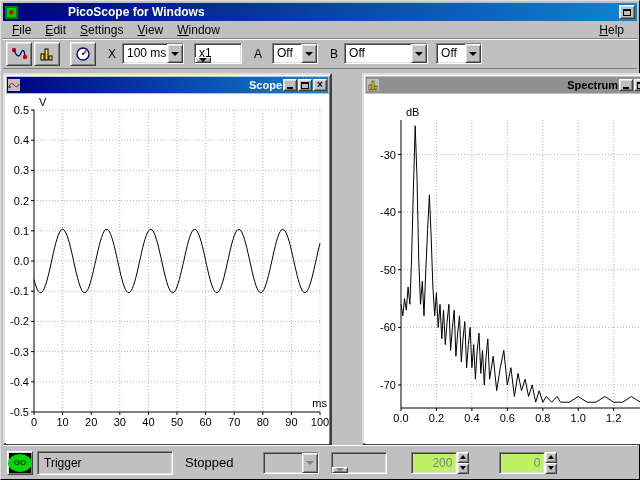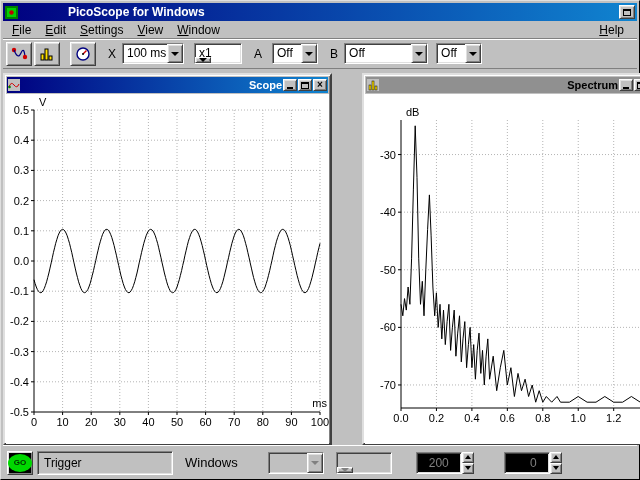--- a/index.html
+++ b/index.html
@@ -69,22 +69,22 @@
                border-top:1px solid #fff; }
   .go-btn { width:26px; height:24px; background:#000; display:flex; align-items:center; justify-content:center; }
   .go-circle { width:40px; height:18px; border-radius:50%; background:#00d800; color:#003000;
                font-size:8px; font-weight:bold; display:flex; align-items:center; justify-content:center; }
   .status-field { width:136px; height:24px; background:#c0c0c0; font-size:12px;
                   display:flex; align-items:center; padding-left:6px; }
   .trigger-label { margin:0 6px 0 8px; font-size:13px; }
   .sb-combo { width:64px; height:22px; }
   .sb-combo.small { width:56px; }
   .spin { height:22px; display:flex; align-items:stretch; }
-  .spin-field { width:46px; background:#000000; color:#808080; font-size:12px;
-                display:flex; align-items:center; justify-content:flex-end; padding-right:12px; }
+  .spin-field { width:46px; background:#bef264; color:#808080; font-size:12px;
+                display:flex; align-items:center; justify-content:flex-end; padding-right:4px; }
   .spin-btns { width:12px; display:flex; flex-direction:column; }
   .spin-btn { flex:1; display:flex; align-items:center; justify-content:center; }
   .tri-up { width:0; height:0; border-left:3px solid transparent; border-right:3px solid transparent;
             border-bottom:4px solid #000; }
   .tri-dn { width:0; height:0; border-left:3px solid transparent; border-right:3px solid transparent;
             border-top:4px solid #000; }
   .gap8 { margin-left:8px;flex-direction:column; } .gap20 { margin-left:20px; }
 </style>
 </head>
 <body>
@@ -334,21 +334,21 @@
           </svg>
       </div>
     </div>
   </div>
 
   <div class="statusbar">
     <span class="go-btn raised">
       <span class="go-circle">GO</span>
     </span>
     <span class="status-field sunken">Trigger</span>
-    <span class="trigger-label">Windows</span>
+    <span class="trigger-label">Stopped</span>
     <span class="combo sunken sb-combo small disabled gap20">
       <span class="combo-text"></span>
       <span class="combo-btn raised">
           <span class="arrow-down"></span>
         </span>
     </span>
     <span class="combo sunken sb-combo small disabled gap8">
       <span class="combo-text"></span>
       <span class="combo-btn raised">
           <span class="arrow-down"></span>

